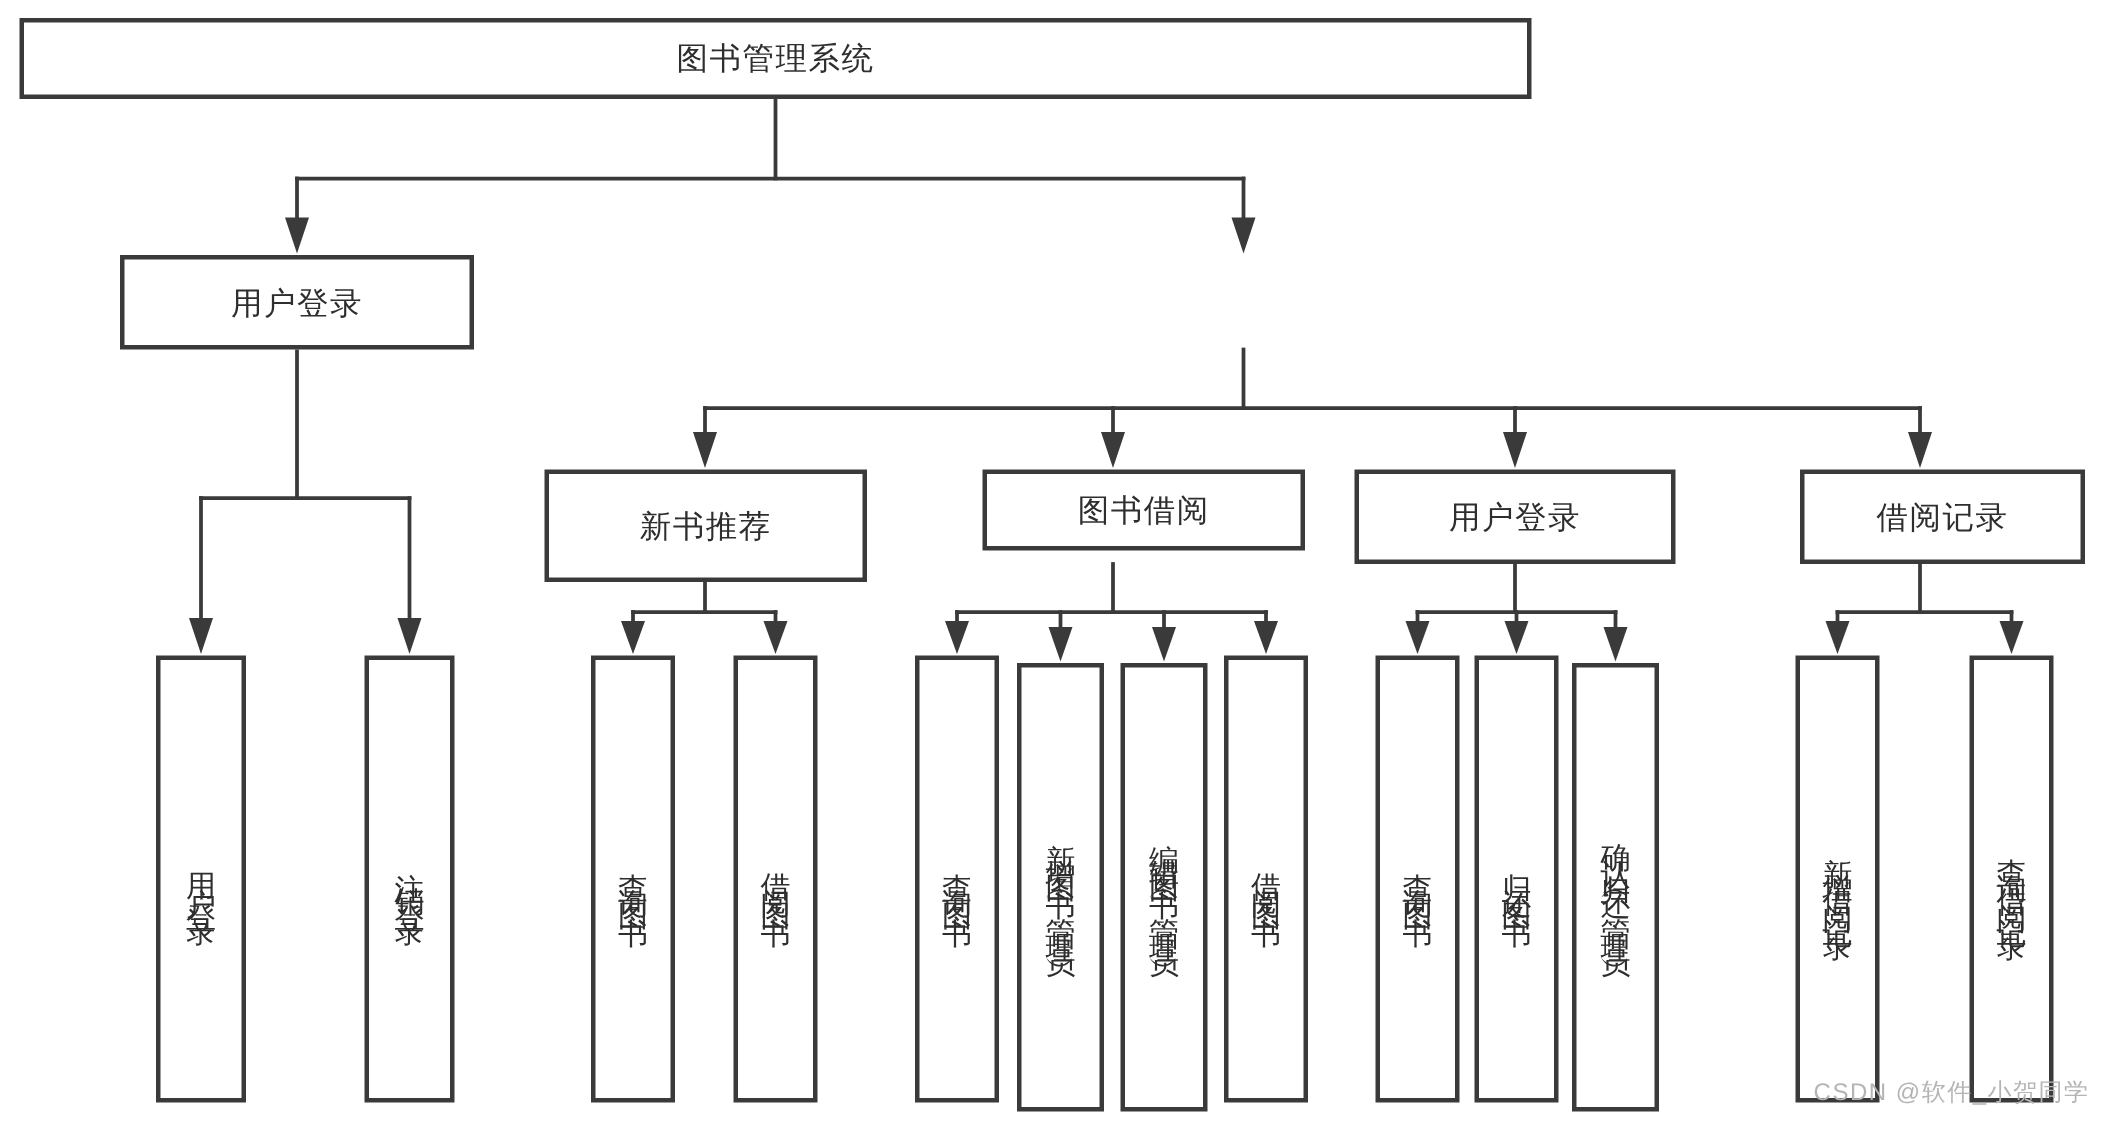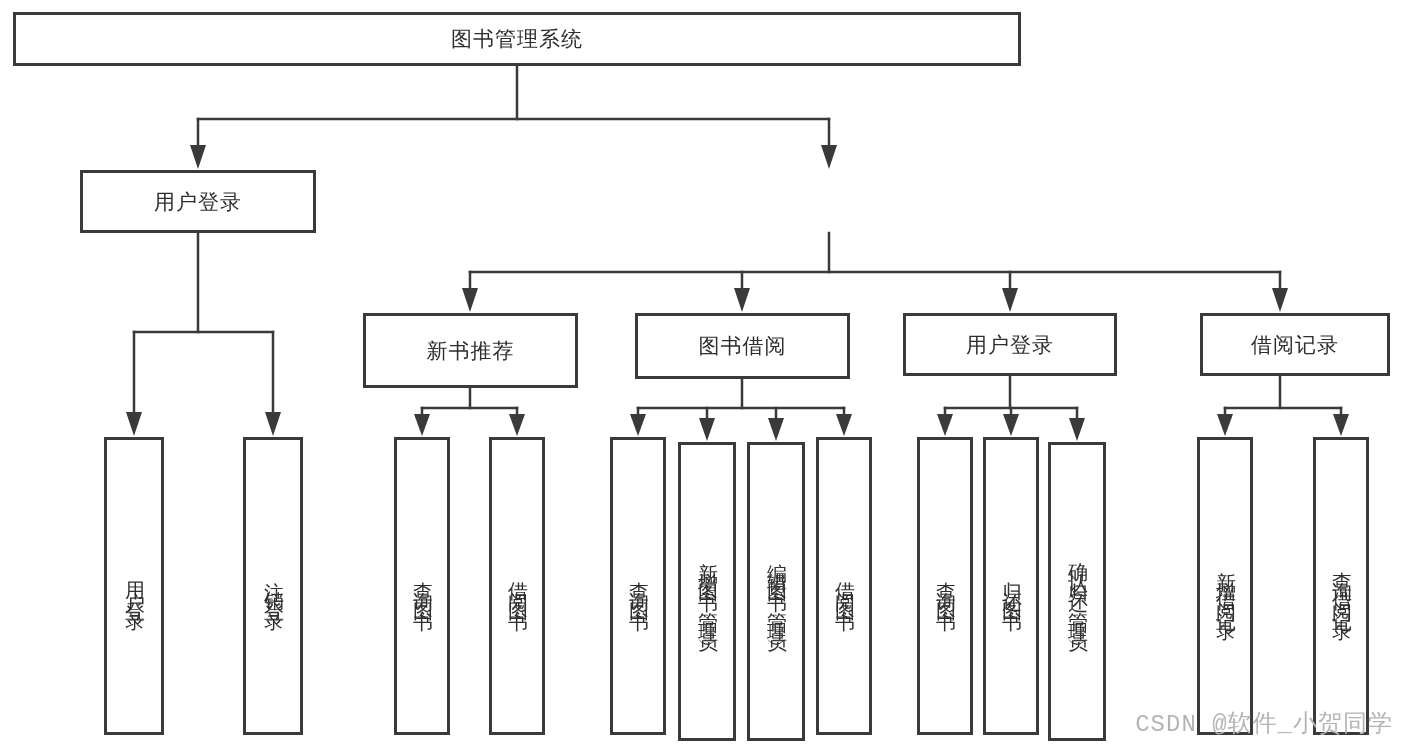--- a/index.html
+++ b/index.html
@@ -1,37 +1,37 @@
 <!DOCTYPE html>
 <html style="--line: #3a3a3a; --text: #2e2e2e; --bg: #ffffff; --boxbg: #ffffff; --wm: #b4b4b4;"><head>
 <meta charset="utf-8">
 <style>
   html,body { margin:0; padding:0; background:#fff; }
   .canvas {
     position:relative; width:1405px; height:747px;
     background:var(--bg,#fff); overflow:hidden;
-    font-family:Liberation Mono, monospace;
+    font-family:Liberation Sans, sans-serif;
     color:var(--text,#2e2e2e);
   }
   svg.wires { position:absolute; left:0; top:0; pointer-events:none; }
   .cline { stroke:var(--line,#3a3a3a); stroke-width:2.5; fill:none; stroke-linecap:square; }
   .ahead { fill:var(--line,#3a3a3a); stroke:none; }
   .box {
     position:absolute; box-sizing:border-box;
     border:3px solid var(--line,#3a3a3a); background:var(--boxbg,#fff);
     display:flex; align-items:center; justify-content:center;
   }
   .hlabel { font-size:21px; letter-spacing:1px; white-space:nowrap; }
   .vlabel {
     writing-mode:vertical-rl; text-orientation:mixed;
     font-size:20px; letter-spacing:10px; white-space:nowrap;
   }
   .watermark {
     position:absolute; right:12px; bottom:8px;
-    font-size:24px; color:var(--wm,#b4b4b4); letter-spacing:1px;
+    font-size:16px; color:var(--wm,#b4b4b4); letter-spacing:1px;
     white-space:nowrap; z-index:5;
   }
 </style>
 </head>
 <body>
 
 <div class="canvas">
 
   <svg class="wires" width="1405" height="747" viewBox="0 0 1405 747">
     <g>
@@ -106,21 +106,21 @@
     <span class="hlabel">图书管理系统</span>
   </div>
 
   <div class="box" style="left:80px;top:170px;width:236px;height:63px">
     <span class="hlabel">用户登录</span>
   </div>
 
   <div class="box" style="left:363px;top:313px;width:215px;height:75px">
     <span class="hlabel">新书推荐</span>
   </div>
-  <div class="box" style="left:635px;top:313px;width:215px;height:66px">
+  <div class="box" style="left:655px;top:313px;width:215px;height:54px">
     <span class="hlabel">图书借阅</span>
   </div>
   <div class="box" style="left:903px;top:313px;width:214px;height:63px">
     <span class="hlabel">用户登录</span>
   </div>
   <div class="box" style="left:1200px;top:313px;width:190px;height:63px">
     <span class="hlabel">借阅记录</span>
   </div>
 
   <div class="box" style="left:104px;top:437px;width:60px;height:298px">

